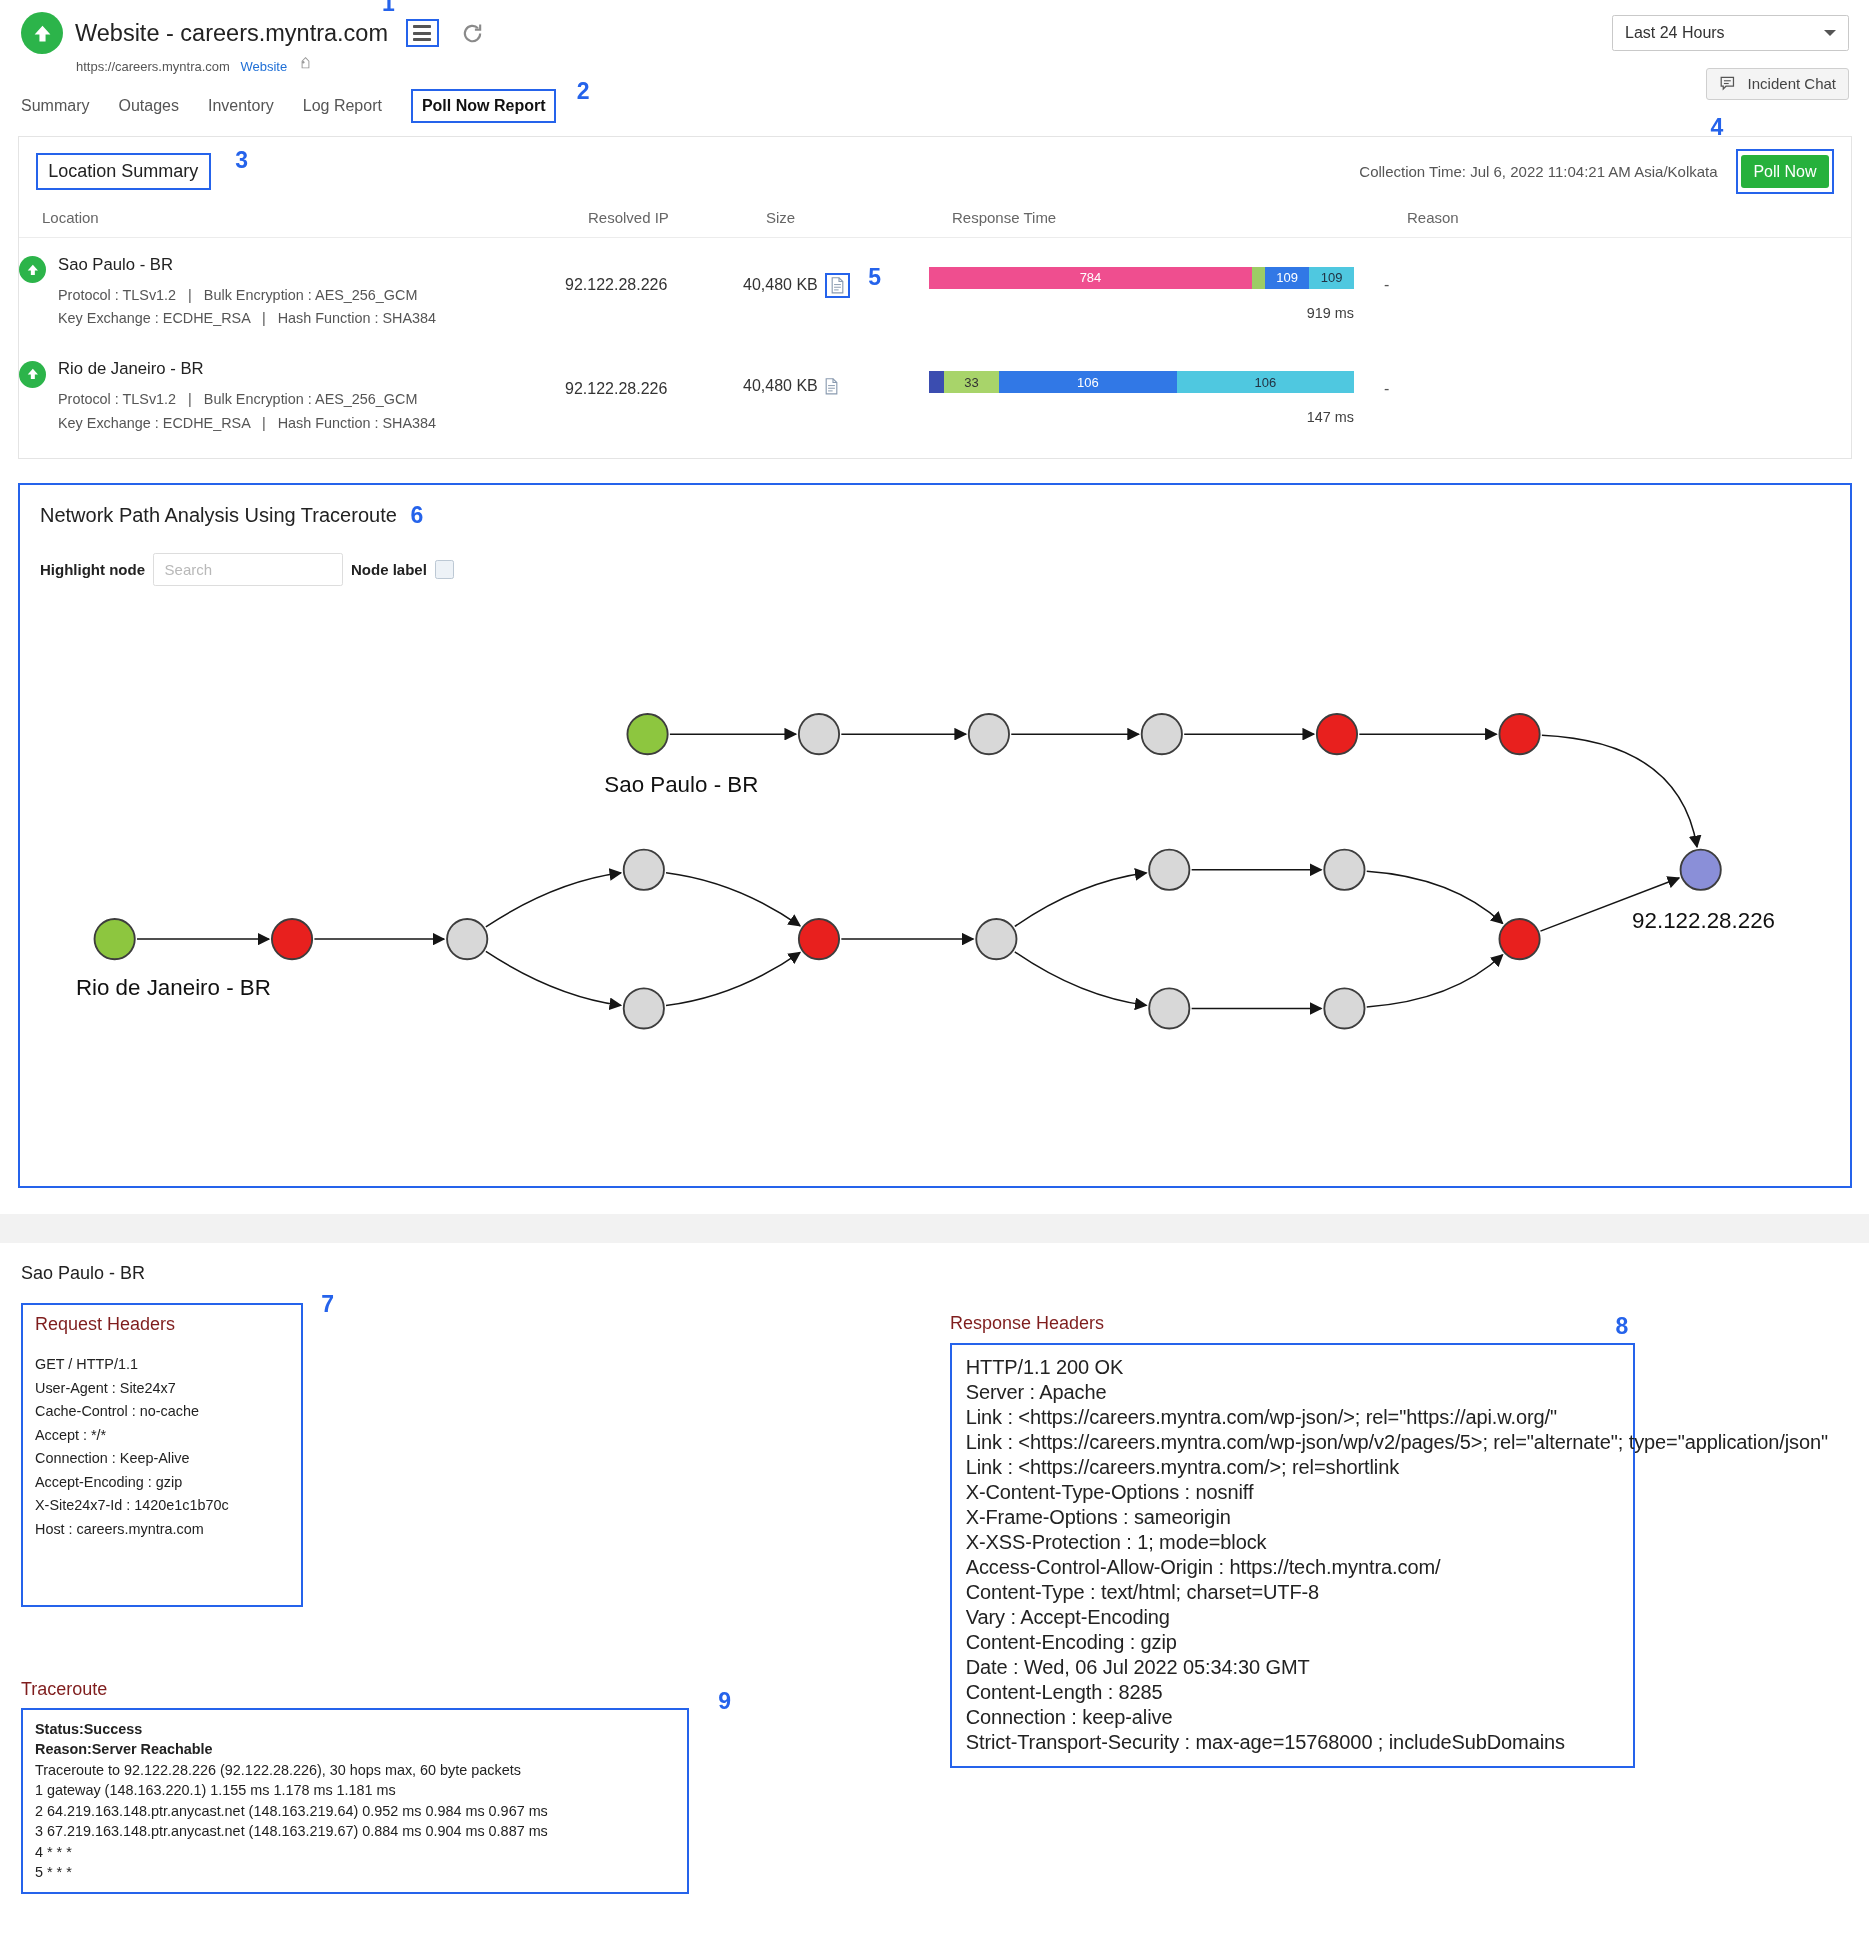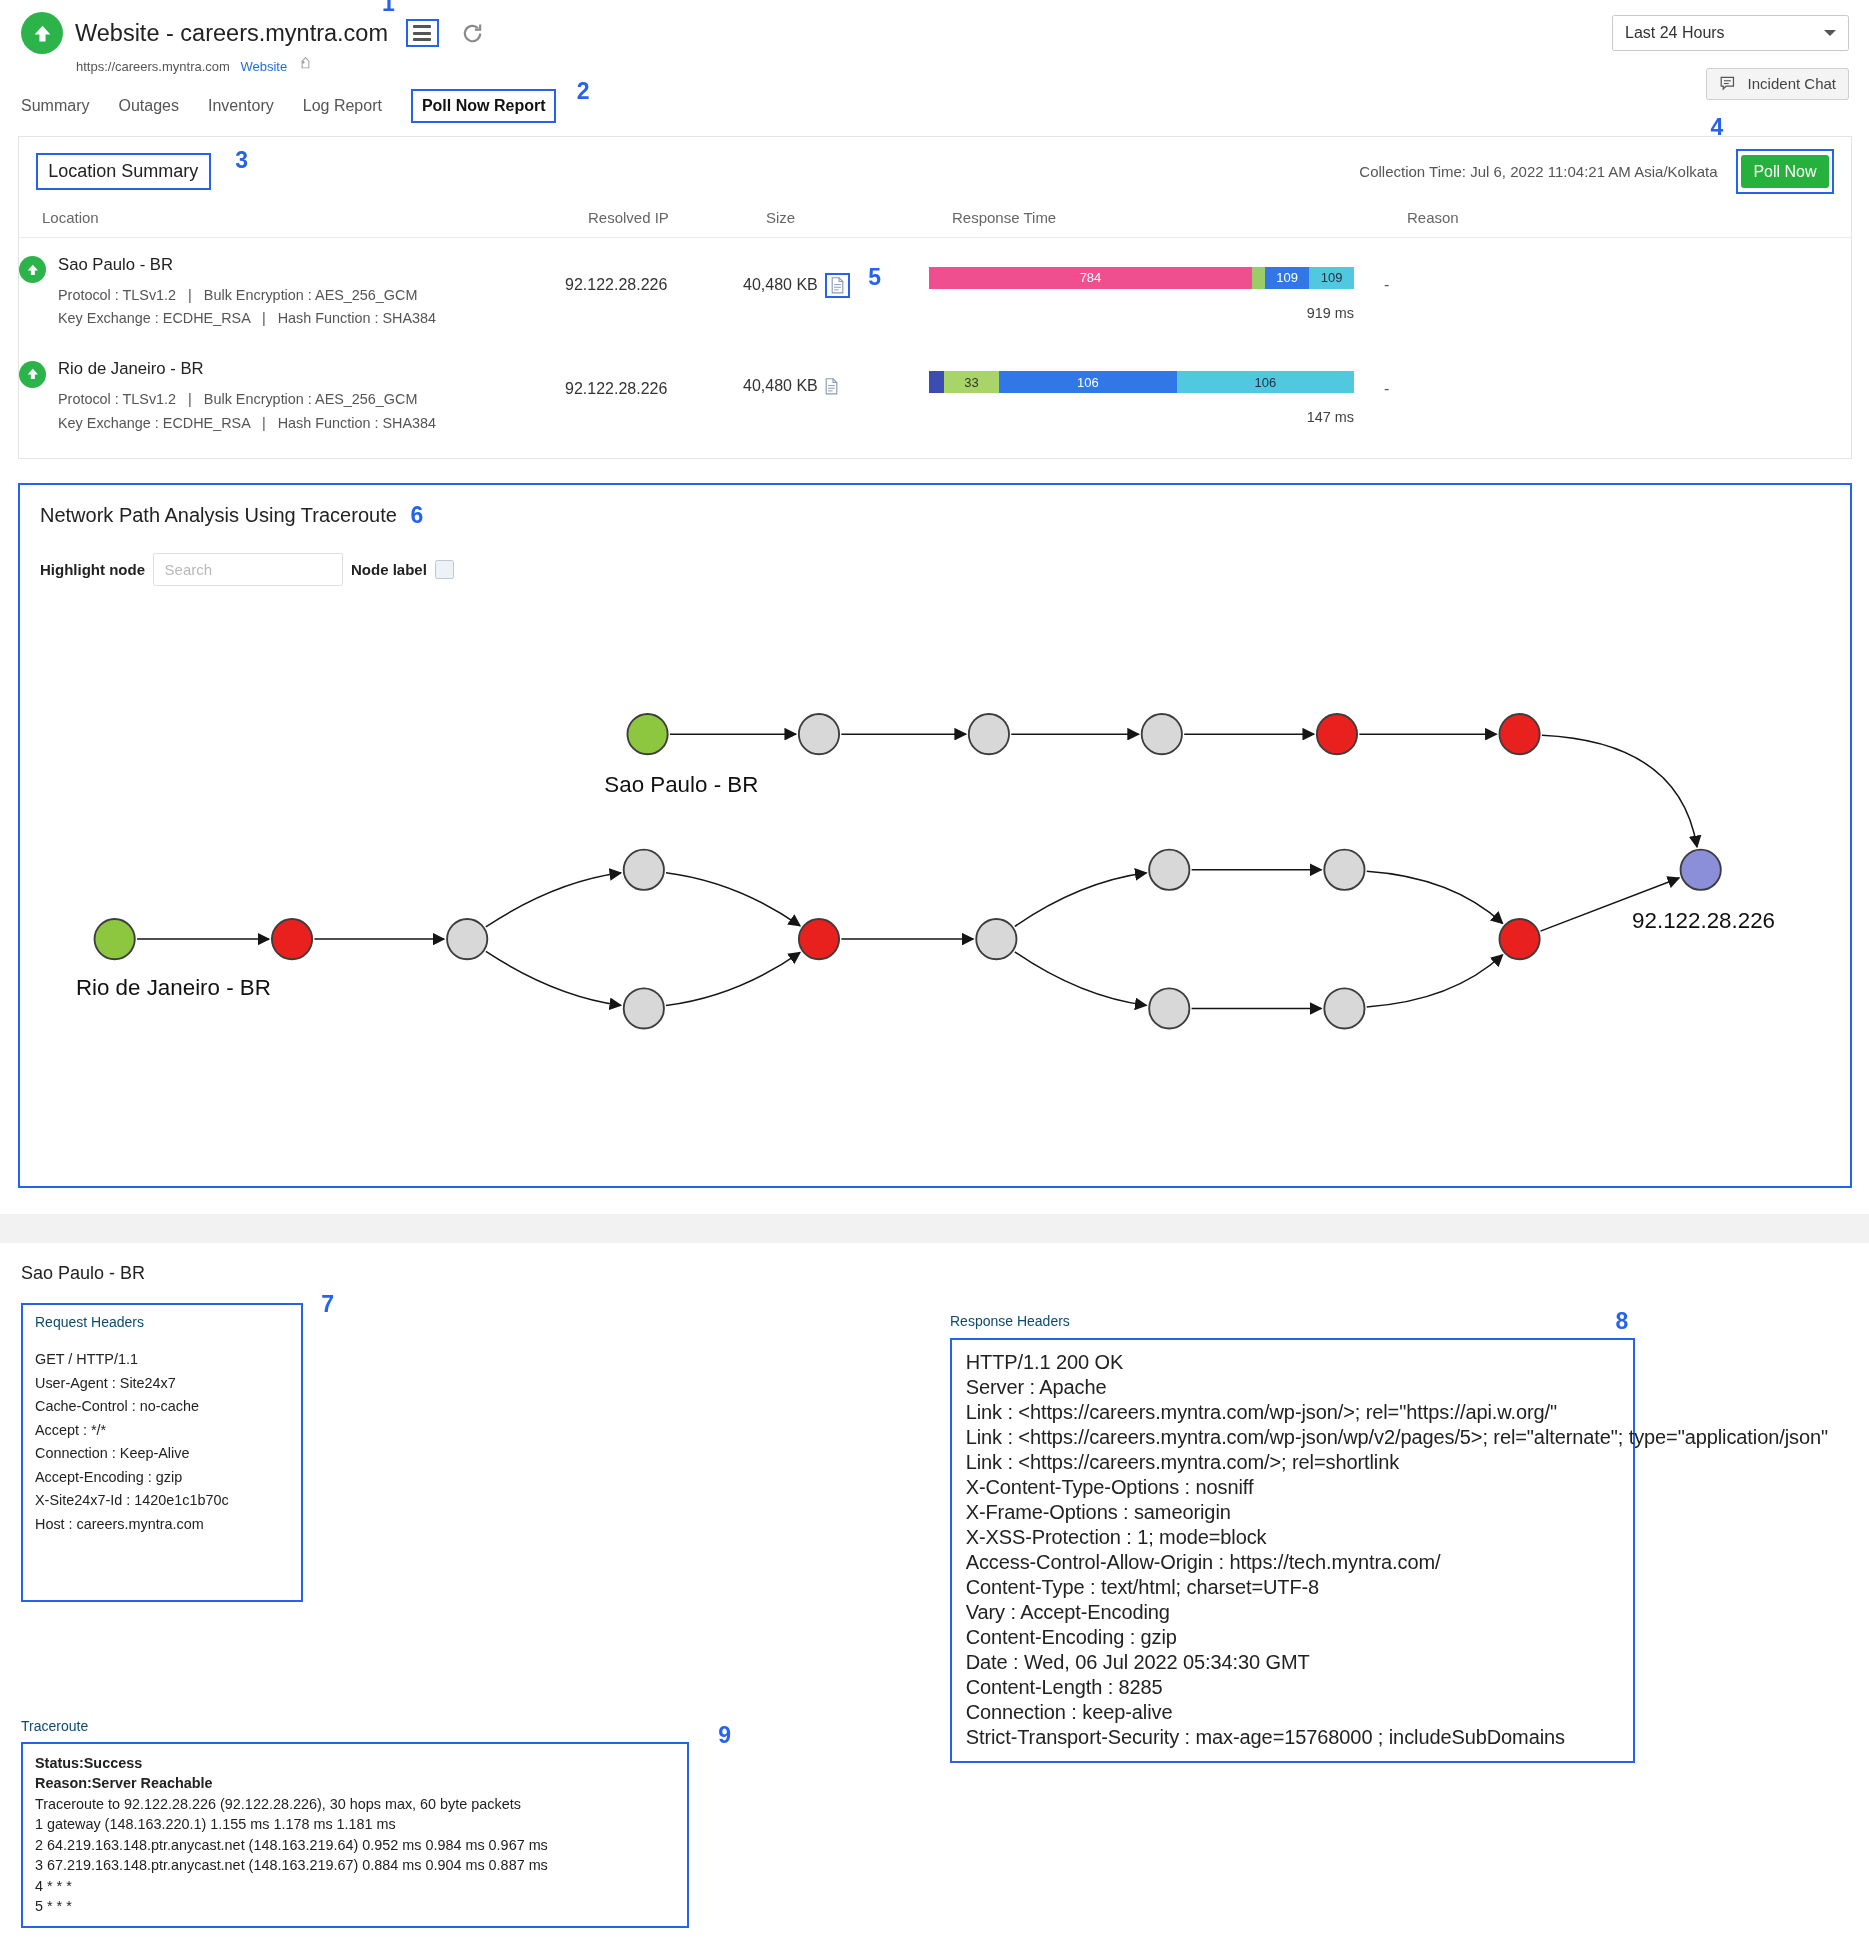--- a/index.html
+++ b/index.html
@@ -117,32 +117,32 @@
   .node { stroke: #3d3d3d; stroke-width: 2.5; }
   .node-label { font-size: 30px; fill: #111; font-family: inherit; font-weight: 500; }
 
   
   .band { height: 29px; background: #f2f2f2; margin-top: 26px; }
   .details { padding: 0 21px 23px; }
   .det-title { font-size: 18px; color: #222; margin-top: 20px; font-weight: 500; }
   .headers-row { display: flex; margin-top: 6px; }
   .req-col { width: 929px; flex: none; }
   .res-col { flex: 1; }
-  .hdr-label { font-size: 14px; color: #0c4a6e; }
+  .hdr-label { font-size: 18px; color: #7f1d1d; }
   .req-box { width: 282px; padding: 9px 12px 64px; margin-top: 13.7px; }
   .req-box .anno-num { right: -33px; top: -12px; }
   .req-box .line, .res-box .line { font-size: 14.4px; color: #222; line-height: 23.5px; white-space: nowrap; }
   .req-box .hdr-lines { margin-top: 18px; }
   .res-label { margin-top: 23px; }
   .res-box { width: 685px; padding: 10.6px 13.7px; margin-top: 9px; }
   .res-box .anno-num { top: -30px; right: 4.6px; }
   .res-box .line { font-size: 20px; line-height: 25px; letter-spacing: -0.1px; }
 
   
-  .trace-label { margin-top: 116px; }
+  .trace-label { margin-top: 72px; }
   .trace-box { width: 668px; padding: 9px 12px; margin-top: 7.6px; }
   .trace-box .anno-num { top: -20px; right: -44px; }
   .trace-box .line { font-size: 14.4px; color: #222; line-height: 20.5px; white-space: nowrap; }
   .trace-box .line:nth-child(-n+2) { font-weight: bold; }
 </style>
 </head>
 <body>
 
 <div class="top">
   <div class="title-row">

